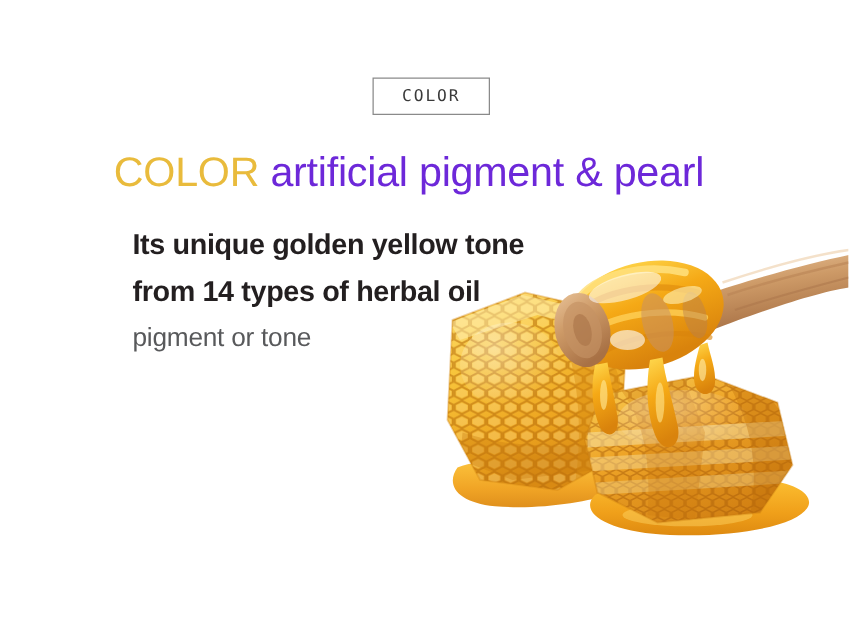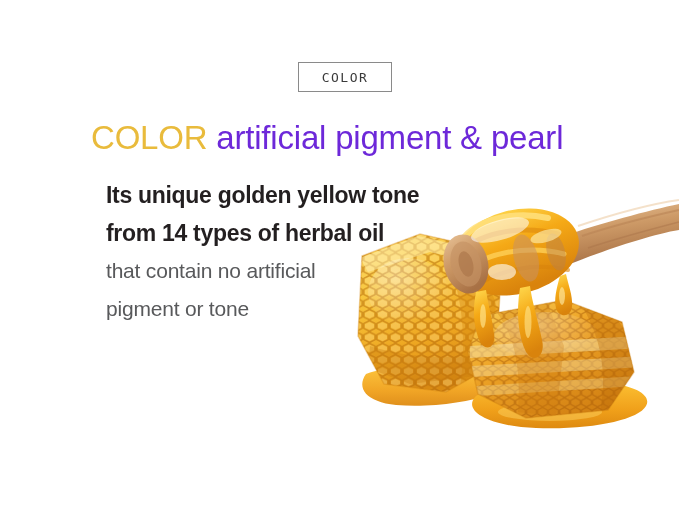--- a/index.html
+++ b/index.html
@@ -101,21 +101,20 @@
     <span class="badge-label">COLOR</span>
   </div>
 
   <div class="headline">
     <span class="zero">COLOR</span><span class="rest"> artificial pigment &amp; pearl</span>
   </div>
 
   <div class="copy">
     <div class="copy-line strong">Its unique golden yellow tone</div>
     <div class="copy-line strong">from 14 types of herbal oil</div>
-    <div class="copy-line light">that contain no artificial</div>
     <div class="copy-line light">pigment or tone</div>
   </div>
 
   <div class="artwork">
     <svg viewBox="0 0 329 245" xmlns="http://www.w3.org/2000/svg">
       <defs>
         <linearGradient id="combA" x1="0" y1="0" x2="0.4" y2="1">
           <stop offset="0%" stop-color="#fde07a"></stop>
           <stop offset="35%" stop-color="#f8c63c"></stop>
           <stop offset="75%" stop-color="#eda520"></stop>

